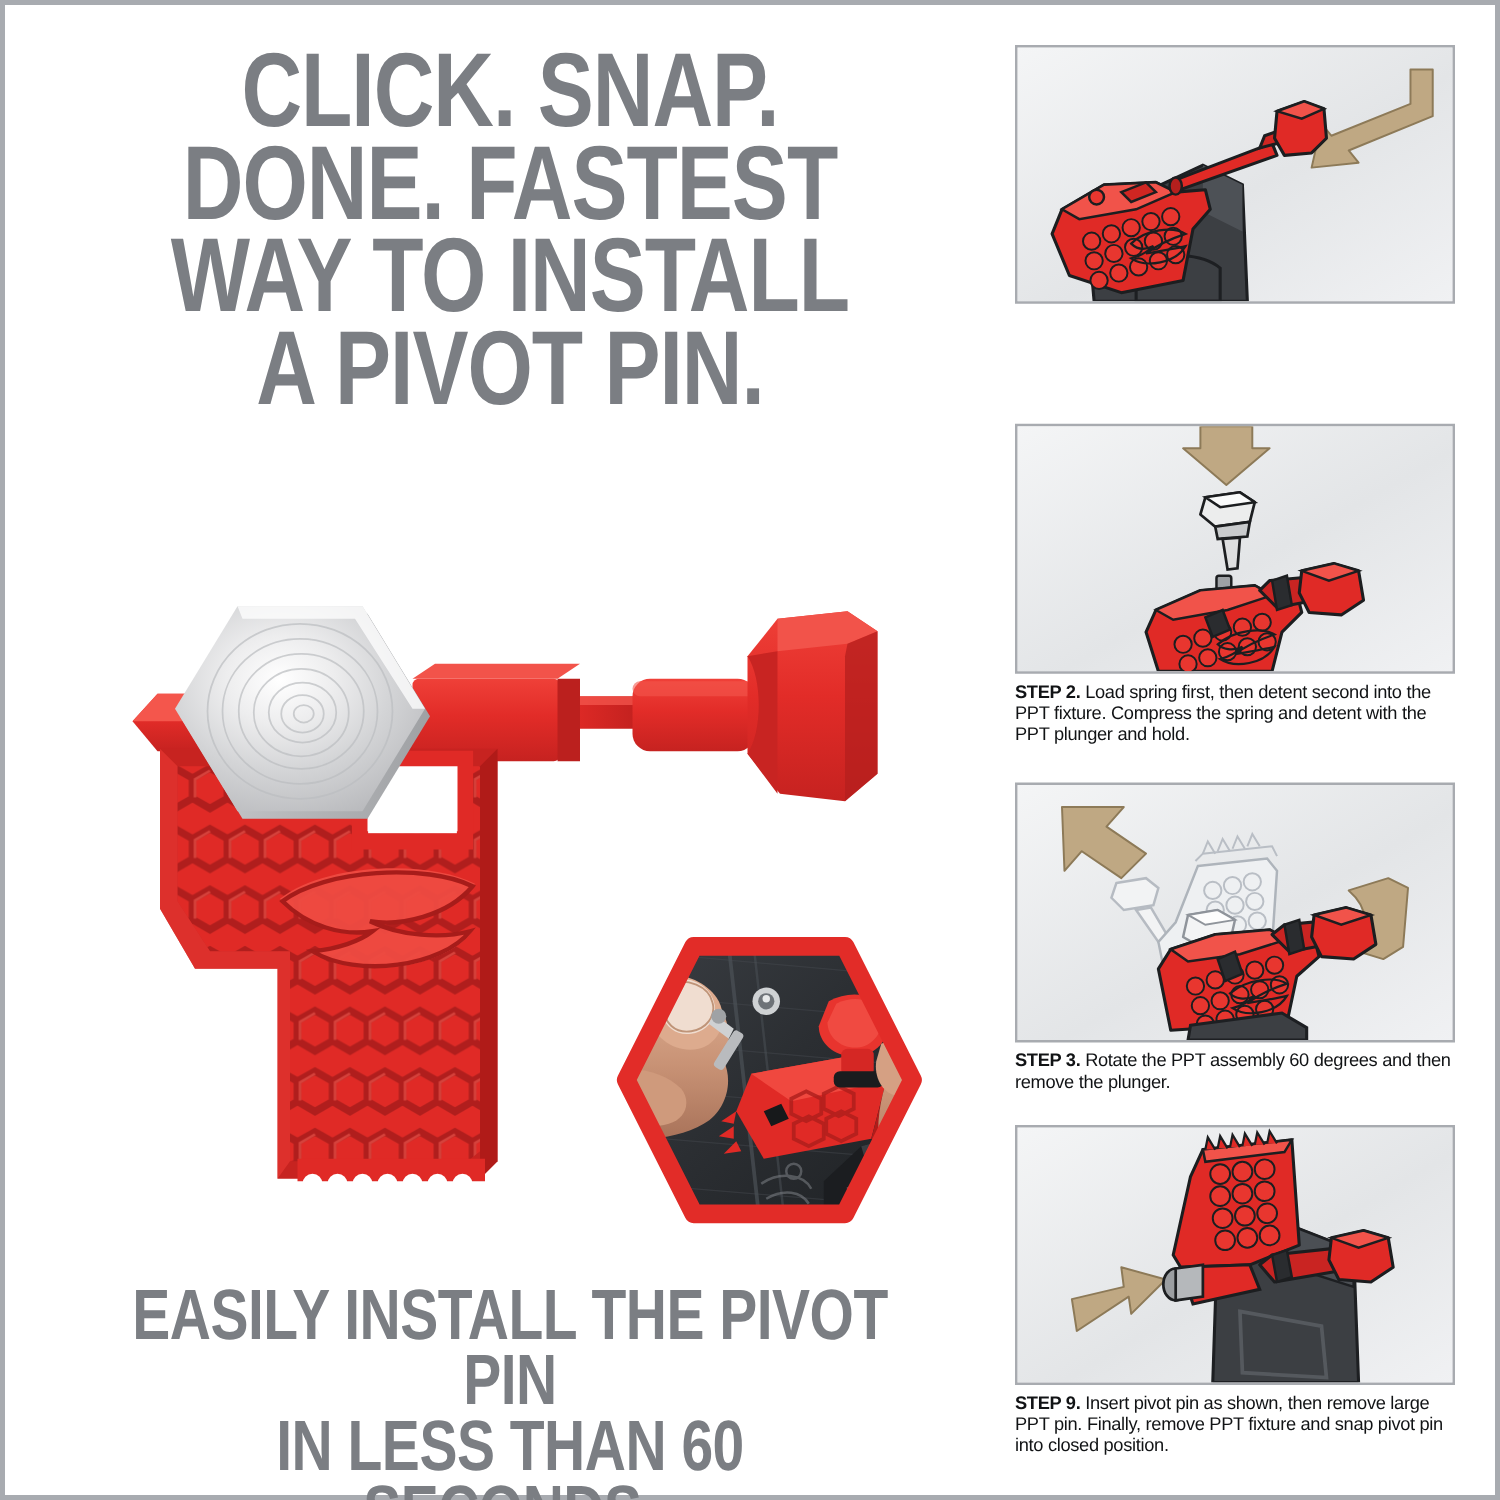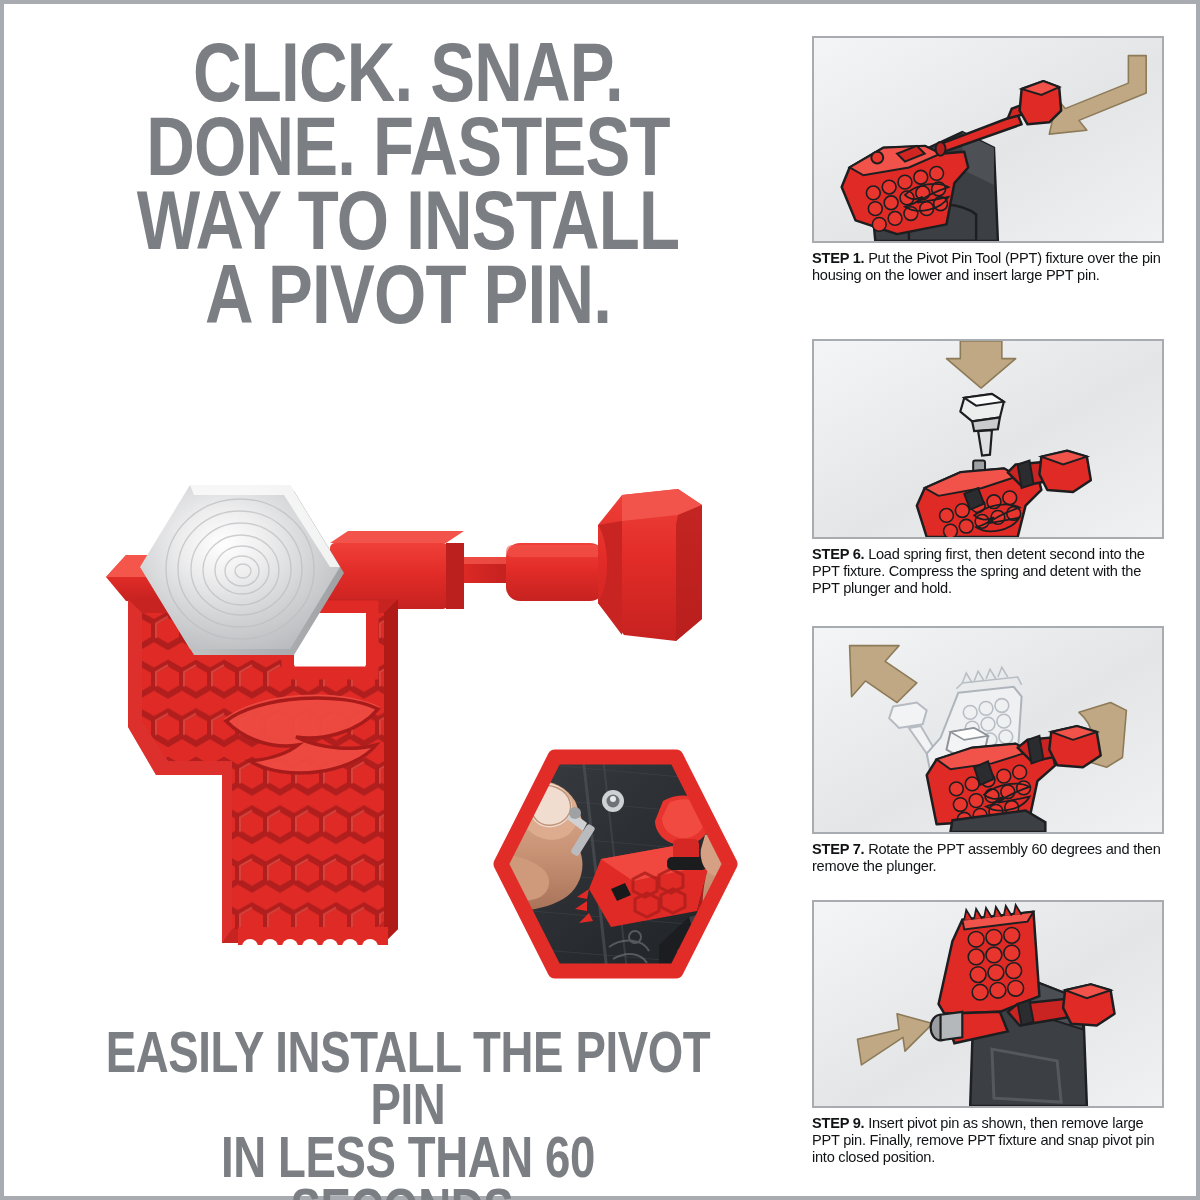--- a/index.html
+++ b/index.html
@@ -399,23 +399,20 @@
 
           <g>
             <path d="M126 118 L128 108 L206 78 L210 88 Z" fill="#e02a26" stroke="#1c1e20" stroke-width="2.5" stroke-linejoin="round"></path>
             <path d="M196 82 L200 72 L222 64 L226 74 Z" fill="#cf2622" stroke="#1c1e20" stroke-width="2.5"></path>
             <path d="M208 74 L210 52 L232 44 L248 50 L250 74 L238 86 L216 88 Z" fill="#e02a26" stroke="#1c1e20" stroke-width="2.5" stroke-linejoin="round"></path>
             <path d="M210 52 L232 44 L248 50 L230 58 Z" fill="#f1534a" stroke="#1c1e20" stroke-width="2"></path>
             <ellipse cx="128" cy="113" rx="5" ry="7" fill="#b41f1d" stroke="#1c1e20" stroke-width="2"></ellipse>
           </g>
         </svg>
       </div>
-      <div class="step-cap">
-        <b>STEP 1.</b><span> Put the Pivot Pin Tool (PPT) fixture over the pin housing on the lower and insert large PPT pin.</span>
-      </div>
     </div>
 
     <div class="step" style="top:325px;">
       <div class="step-panel" style="height:200px;">
         <svg viewBox="0 0 352 200" preserveAspectRatio="none" xmlns="http://www.w3.org/2000/svg">
           <defs>
             <linearGradient id="pbg2" x1="0" y1="0" x2="1" y2="1">
               <stop offset="0" stop-color="#f4f5f6"></stop>
                   <stop offset="0.55" stop-color="#e3e5e7"></stop>
                   <stop offset="1" stop-color="#f0f1f3"></stop>
@@ -464,21 +461,21 @@
             <path d="M152 156 L166 150 L172 166 L158 172 Z" fill="#2a2c2f" stroke="#1c1e20" stroke-width="2"></path>
 
             <path d="M196 134 L204 126 L248 122 L252 140 L210 148 Z" fill="#c92422" stroke="#1c1e20" stroke-width="2.5" stroke-linejoin="round"></path>
             <path d="M230 118 L256 112 L276 118 L280 142 L262 154 L236 152 L228 136 Z" fill="#e02a26" stroke="#1c1e20" stroke-width="2.5" stroke-linejoin="round"></path>
             <path d="M230 118 L256 112 L276 118 L252 126 Z" fill="#f1534a" stroke="#1c1e20" stroke-width="2"></path>
             <path d="M206 126 L218 122 L222 146 L210 150 Z" fill="#2a2c2f" stroke="#1c1e20" stroke-width="2"></path>
           </g>
         </svg>
       </div>
       <div class="step-cap">
-        <b>STEP 6.</b><span> Load spring first, then detent second into the PPT fixture. Compress the spring and detent with the PPT plunger and hold.</span>
+        <b>STEP 2.</b><span> Load spring first, then detent second into the PPT fixture. Compress the spring and detent with the PPT plunger and hold.</span>
       </div>
     </div>
 
     <div class="step" style="top:612px;">
       <div class="step-panel" style="height:208px;">
         <svg viewBox="0 0 352 208" preserveAspectRatio="none" xmlns="http://www.w3.org/2000/svg">
           <defs>
             <linearGradient id="pbg3" x1="0" y1="0" x2="1" y2="1">
               <stop offset="0" stop-color="#f4f5f6"></stop>
                   <stop offset="0.55" stop-color="#e3e5e7"></stop>
@@ -551,21 +548,21 @@
             <path d="M240 106 L266 100 L286 106 L262 114 Z" fill="#f1534a" stroke="#1c1e20" stroke-width="2"></path>
             <path d="M216 114 L228 110 L232 134 L220 138 Z" fill="#2a2c2f" stroke="#1c1e20" stroke-width="2"></path>
           </g>
 
           <g>
             <path d="M140 196 L214 186 L234 198 L234 208 L138 208 Z" fill="#3c3f43" stroke="#1d1f22" stroke-width="2.5"></path>
           </g>
         </svg>
       </div>
       <div class="step-cap">
-        <b>STEP 7.</b><span> Rotate the PPT assembly 60 degrees and then remove the plunger.</span>
+        <b>STEP 3.</b><span> Rotate the PPT assembly 60 degrees and then remove the plunger.</span>
       </div>
     </div>
 
     <div class="step" style="top:886px;">
       <div class="step-panel" style="height:208px;">
         <svg viewBox="0 0 352 208" preserveAspectRatio="none" xmlns="http://www.w3.org/2000/svg">
           <defs>
             <linearGradient id="pbg4" x1="0" y1="0" x2="1" y2="1">
               <stop offset="0" stop-color="#f4f5f6"></stop>
                   <stop offset="0.55" stop-color="#e3e5e7"></stop>

